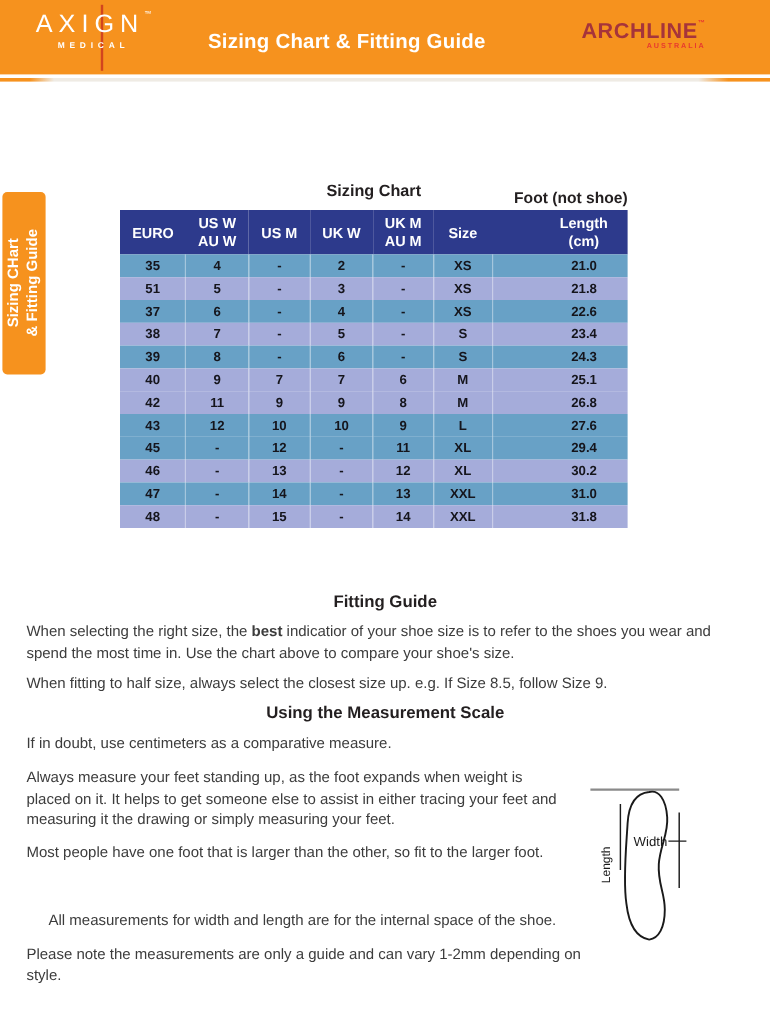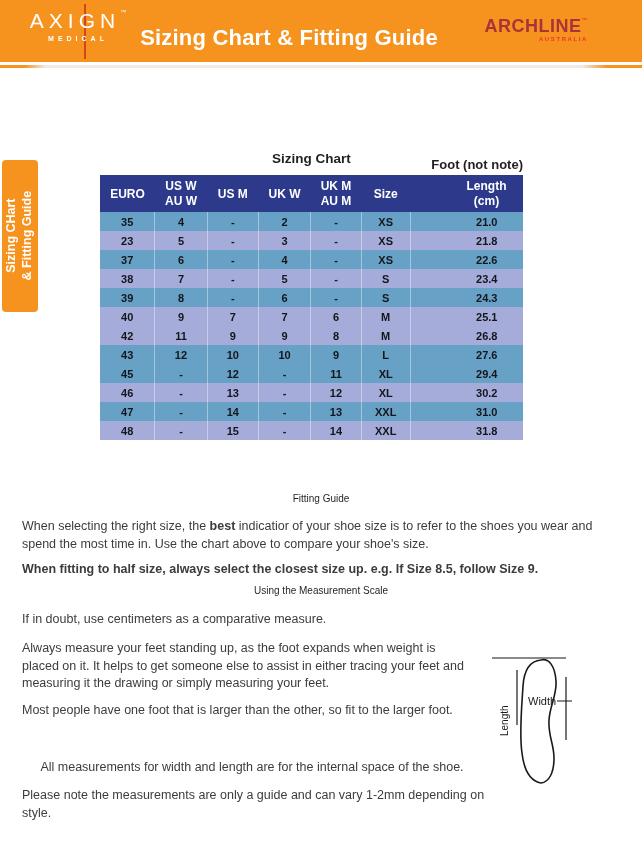--- a/index.html
+++ b/index.html
@@ -8,21 +8,21 @@
     font-family:"Liberation Sans",sans-serif;overflow:hidden;
   }
   
   .header{position:absolute;top:0;left:0;width:642px;height:62px;background:#F6921E;}
   .axign{position:absolute;left:28px;top:9px;width:100px;text-align:center;color:#fff;z-index:1;}
   .axign-line{position:absolute;left:56px;top:-5px;width:2px;height:55px;background:#D2451E;z-index:0;}
   .axign-name{position:relative;font-size:21px;letter-spacing:5px;font-weight:normal;z-index:1;}
   .axign-tm{font-size:6px;vertical-align:top;letter-spacing:0;}
   .axign-sub{position:relative;font-size:7px;letter-spacing:4px;font-weight:bold;margin-top:2px;z-index:1;}
   .header-title{position:absolute;top:25px;left:0;width:578px;text-align:center;
-    color:#fff;font-weight:bold;font-size:22px;letter-spacing:0.2px;}
+    color:#fff;font-weight:bold;font-size:17px;letter-spacing:0.2px;}
   .archline{position:absolute;right:54px;top:17px;text-align:right;line-height:1;}
   .archline-name{color:#A6343B;font-weight:bold;font-size:18px;letter-spacing:0.5px;}
   .archline-tm{color:#E8392F;font-size:6px;vertical-align:top;}
   .archline-sub{color:#E8392F;font-size:6px;letter-spacing:1.6px;font-weight:bold;margin-top:1px;}
   .divider{position:absolute;top:65px;left:0;width:642px;height:3px;
     background:linear-gradient(to right,#F6921E 0 25px,#EFEBE4 45px calc(100% - 60px),#F6921E calc(100% - 35px) 100%);}
   
   .side-tab{position:absolute;left:2px;top:160px;width:36px;height:152px;background:#F6921E;
     border-radius:4px;display:flex;align-items:center;justify-content:center;}
   .side-tab-text{transform:rotate(-90deg);white-space:nowrap;color:#fff;font-weight:bold;
@@ -35,27 +35,27 @@
   table.sizing{position:absolute;top:175px;left:100px;width:423px;border-collapse:collapse;table-layout:fixed;}
   table.sizing th{background:#2D3A8C;color:#fff;font-size:12px;font-weight:bold;
     vertical-align:middle;padding:4px 0 3px 0;line-height:1.25;}
   table.sizing td{text-align:center;font-weight:bold;font-size:11px;color:#15151c;
     height:19px;padding:0;}
   table.sizing td + td{border-left:1px solid rgba(255,255,255,0.4);}
   table.sizing tr.blue td{background:#68A1C6;text-align:center;}
   table.sizing tr.peri td{background:#A5ACDA;}
   table.sizing th:last-child,table.sizing td:last-child{padding-left:40px;}
   
-  .h-center{position:absolute;left:0;width:642px;text-align:center;font-weight:normal;
-    font-size:10px;color:#231f20;}
+  .h-center{position:absolute;left:0;width:642px;text-align:center;font-weight:bold;
+    font-size:14px;color:#231f20;}
   .h-fitting{top:493px;}
   .h-measure{top:585px;}
   .para{position:absolute;left:22px;font-size:12.5px;color:#3c3c3c;line-height:1.4;}
   .p1{top:518px;width:600px;}
-  .p2{top:561px;width:600px;font-weight:bold;}
+  .p2{top:561px;width:600px;}
   .p3{top:611px;width:600px;}
   .p4{top:640px;width:445px;}
   .p5{top:702px;width:460px;}
   .p6{top:759px;width:460px;text-align:center;}
   .p7{top:787px;width:470px;}
   
   .foot-diagram{position:absolute;left:486px;top:648px;width:95px;height:145px;}
 </style>
 </head>
 <body>
@@ -75,21 +75,21 @@
 <div class="divider"></div>
 
 <div class="side-tab">
   <div class="side-tab-text">
     <div>Sizing CHart</div>
     <div>&amp; Fitting Guide</div>
   </div>
 </div>
 
 <div class="chart-title">Sizing Chart</div>
-<div class="foot-note">Foot (not note)</div>
+<div class="foot-note">Foot (not shoe)</div>
 
 <table class="sizing">
   <colgroup>
     <col style="width:13%">
       <col style="width:12.3%">
       <col style="width:12.2%">
     <col style="width:12.3%">
       <col style="width:12%">
       <col style="width:11.5%">
       <col style="width:26.7%">
@@ -126,21 +126,21 @@
       <tr class="blue">
         <td>35</td>
         <td>4</td>
         <td>-</td>
         <td>2</td>
         <td>-</td>
         <td>XS</td>
         <td>21.0</td>
       </tr>
       <tr class="peri">
-        <td>23</td>
+        <td>51</td>
         <td>5</td>
         <td>-</td>
         <td>3</td>
         <td>-</td>
         <td>XS</td>
         <td>21.8</td>
       </tr>
       <tr class="blue">
         <td>37</td>
         <td>6</td>

